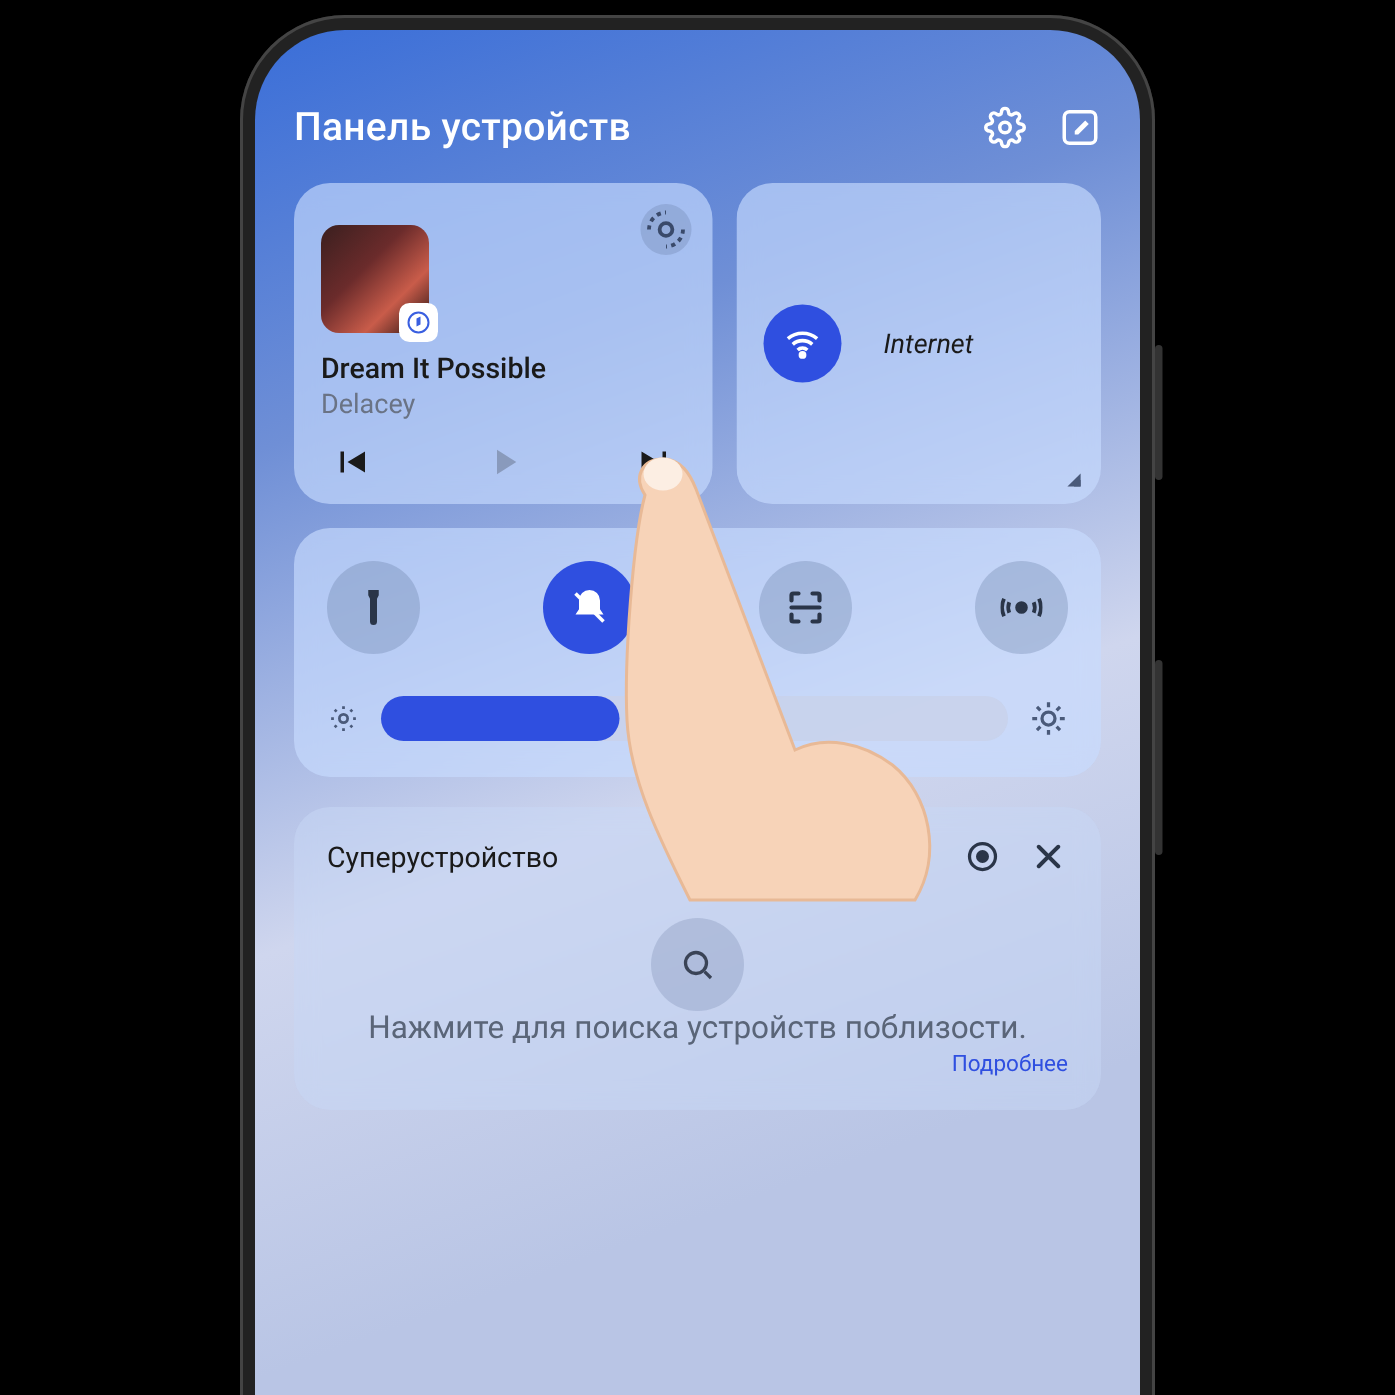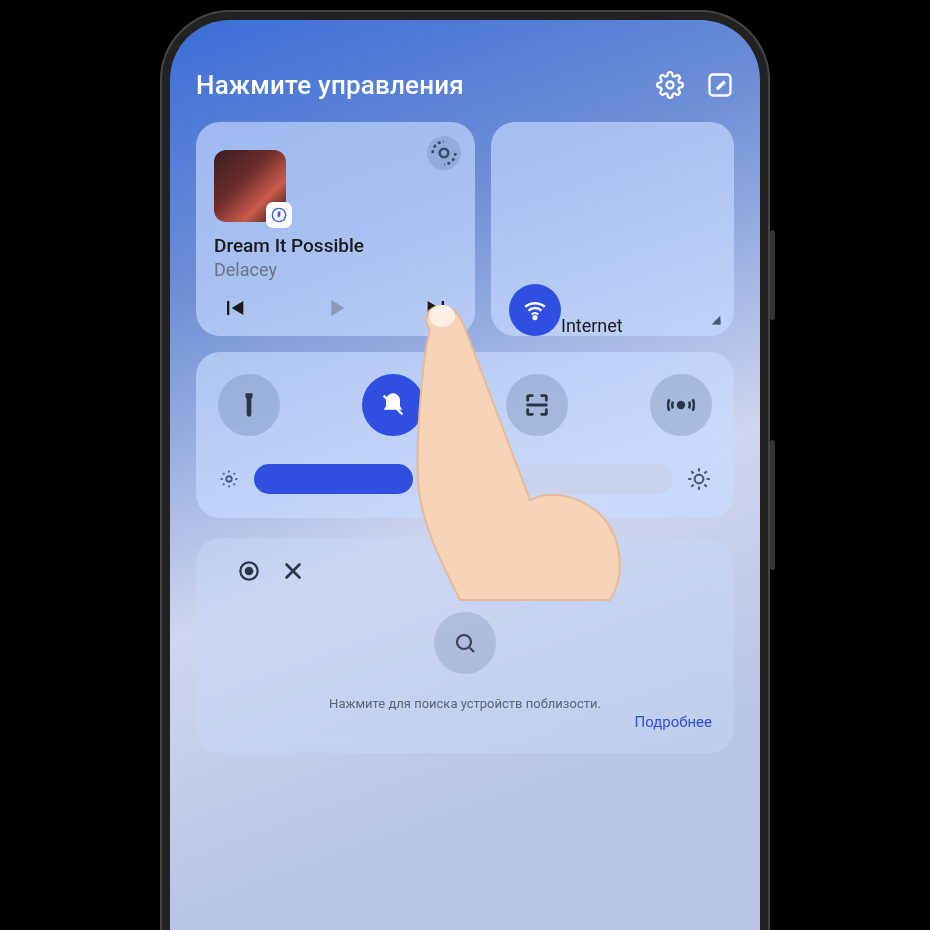--- a/index.html
+++ b/index.html
@@ -65,22 +65,22 @@
     color:#3a4a6a;
   }
   .track-title { margin-top:12px; font-size:19px; font-weight:500; color:#1a1a1a; }
   .track-artist { margin-top:2px; font-size:18px; color:#6a7385; }
   .controls { display:flex; justify-content:space-between; align-items:center; margin-top:14px; padding:0 6px; }
   .ctrl { width:28px; height:28px; color:#1a1a1a; }
 
   
   .conn-col { flex:1; display:flex; flex-direction:column; gap:16px; }
   .conn {
-    flex:1; display:flex; align-items:flex-end; gap:0;
-    padding:0 18px; position:relative;
+    flex:1; display:flex; align-items:center; gap:28px;
+    padding:0 18px; position:relative;font-style:italic;
   }
   .conn-icon {
     width:52px; height:52px; border-radius:50%;
     background:#2f4fe0; color:#fff;
     display:flex; align-items:center; justify-content:center;
   }
   .conn-icon svg { width:26px; height:26px; }
   .conn-label { font-size:18px; color:#1a1a1a; font-weight:450; }
   .conn-tri {
     position:absolute; right:10px; bottom:8px;
@@ -117,36 +117,36 @@
   .super-title { font-size:19px; color:#1a1a1a; font-weight:450; flex:1; }
   .super-ico { width:26px; height:26px; color:#2a3548; margin-left:18px; }
   .search-circle {
     width:62px; height:62px; border-radius:50%;
     background: rgba(90,110,150,.22);
     margin:28px auto 0 auto;
     display:flex; align-items:center; justify-content:center;
     color:#3a4356;
   }
   .search-circle svg { width:24px; height:24px; }
-  .super-msg { text-align:center; margin-top:22px; font-size:13px; color:#5a6578; }
+  .super-msg { text-align:center; font-size:21px; color:#5a6578; }
   .super-link { text-align:right; margin-top:2px; font-size:15px; color:#2f4fe0; }
 
   
   .finger { position:absolute; left:230px; top:280px; width:230px; height:320px; pointer-events:none; }
 </style>
 </head>
 <body>
 
 <div class="phone">
   <div class="phone-btn-r1"></div>
   <div class="phone-btn-r2"></div>
   <div class="screen">
 
     <div class="header">
-      <div class="header-title">Нажмите управления</div>
+      <div class="header-title">Панель устройств</div>
       <div class="header-icons">
         <svg class="hi" viewBox="0 0 24 24" fill="none" stroke="currentColor" stroke-width="2">
             <circle cx="12" cy="12" r="3"></circle>
             <path d="M19.4 15a1.7 1.7 0 0 0 .34 1.87l.06.06a2 2 0 1 1-2.83 2.83l-.06-.06a1.7 1.7 0 0 0-1.87-.34 1.7 1.7 0 0 0-1 1.56V21a2 2 0 1 1-4 0v-.09a1.7 1.7 0 0 0-1-1.56 1.7 1.7 0 0 0-1.87.34l-.06.06a2 2 0 1 1-2.83-2.83l.06-.06a1.7 1.7 0 0 0 .34-1.87 1.7 1.7 0 0 0-1.56-1H3a2 2 0 1 1 0-4h.09a1.7 1.7 0 0 0 1.56-1 1.7 1.7 0 0 0-.34-1.87l-.06-.06a2 2 0 1 1 2.83-2.83l.06.06a1.7 1.7 0 0 0 1.87.34H9a1.7 1.7 0 0 0 1-1.56V3a2 2 0 1 1 4 0v.09a1.7 1.7 0 0 0 1 1.56 1.7 1.7 0 0 0 1.87-.34l.06-.06a2 2 0 1 1 2.83 2.83l-.06.06a1.7 1.7 0 0 0-.34 1.87V9a1.7 1.7 0 0 0 1.56 1H21a2 2 0 1 1 0 4h-.09a1.7 1.7 0 0 0-1.56 1z"></path>
           </svg>
         <svg class="hi" viewBox="0 0 24 24" fill="none" stroke="currentColor" stroke-width="2">
             <rect x="3" y="3" width="18" height="18" rx="3"></rect>
             <path d="M15 8l-6 6v2h2l6-6-2-2z" fill="currentColor" stroke="none"></path>
           </svg>
       </div>
@@ -235,20 +235,21 @@
         </div>
         <svg class="sun" style="width:26px;height:26px" viewBox="0 0 24 24" fill="none" stroke="currentColor" stroke-width="2">
             <circle cx="12" cy="12" r="4"></circle>
             <path d="M12 2v3M12 19v3M2 12h3M19 12h3M4.9 4.9l2.1 2.1M17 17l2.1 2.1M4.9 19.1L7 17M17 7l2.1-2.1"></path>
           </svg>
       </div>
     </div>
 
     <div class="card super">
       <div class="super-head">
+        <div class="super-title">Суперустройство</div>
         <svg class="super-ico" viewBox="0 0 24 24" fill="none" stroke="currentColor" stroke-width="2">
             <circle cx="12" cy="12" r="8"></circle>
             <circle cx="12" cy="12" r="3" fill="currentColor"></circle>
           </svg>
         <svg class="super-ico" viewBox="0 0 24 24" fill="none" stroke="currentColor" stroke-width="2.4" stroke-linecap="round">
             <path d="M6 6l12 12M18 6L6 18"></path>
           </svg>
       </div>
       <div class="search-circle">
         <svg viewBox="0 0 24 24" fill="none" stroke="currentColor" stroke-width="2.2">

